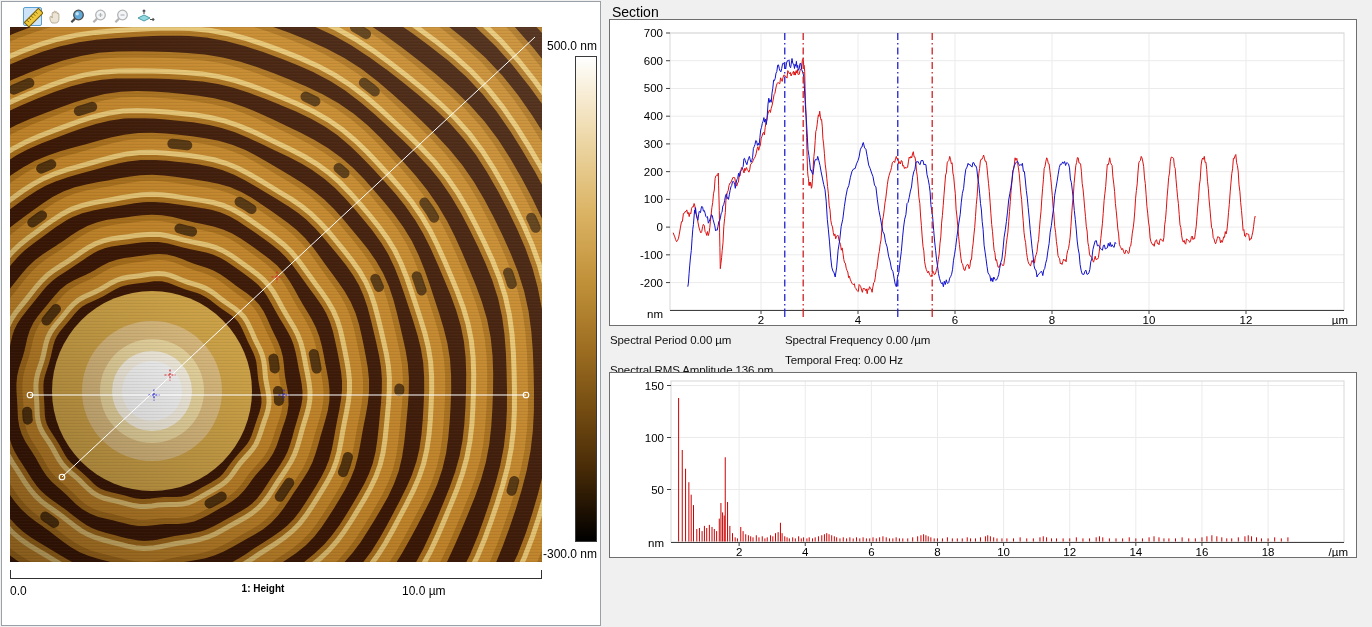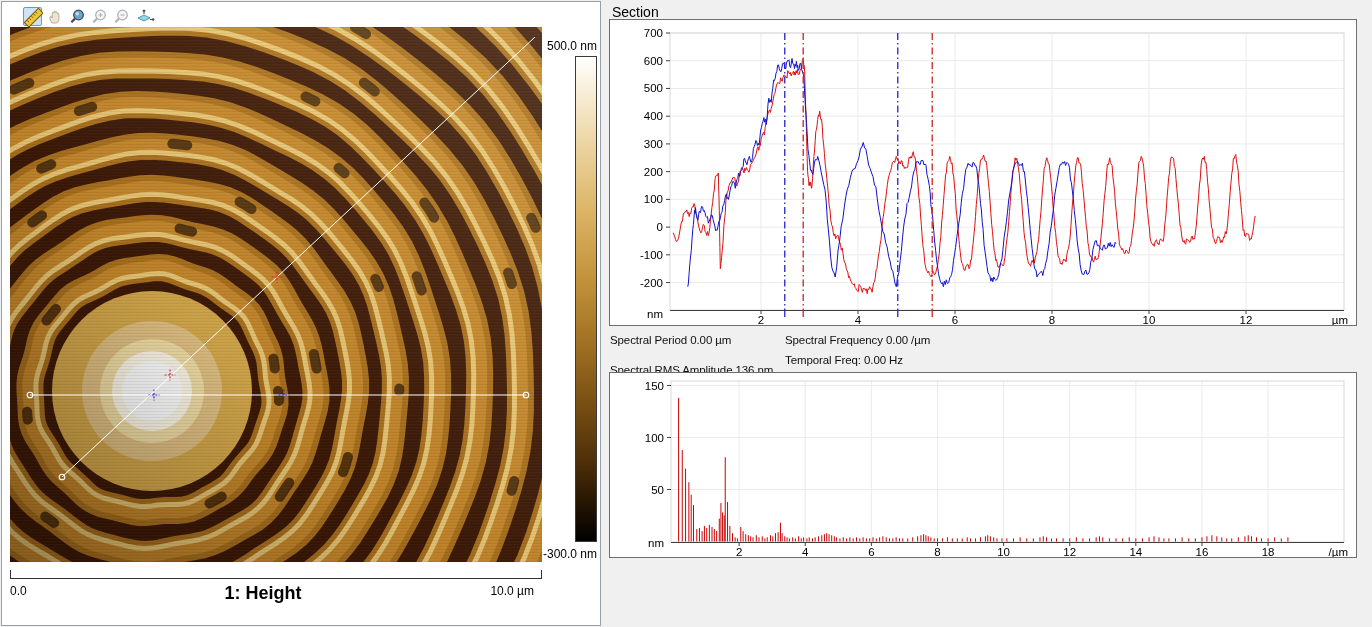--- a/index.html
+++ b/index.html
@@ -10,21 +10,21 @@
   .tbtn.selected{background:#cde3f7;border-color:#5a9fd4;}
   .tbtn svg{position:absolute;left:0px;top:0px;}
   #afm-image{left:8px;top:25px;width:532px;height:535px;background:#2e1a06;overflow:hidden;}
   #afm-image svg,#afm-image .layer{position:absolute;left:0;top:0;width:532px;height:535px;}
   #lighting{background:linear-gradient(45deg, rgba(10,4,0,0.34) 0%, rgba(10,4,0,0.05) 40%, rgba(255,240,190,0.08) 72%, rgba(255,246,214,0.14) 100%);pointer-events:none;}
   #scanlines{background:repeating-linear-gradient(180deg, rgba(0,0,0,0.06) 0px, rgba(0,0,0,0.06) 1px, rgba(255,255,255,0.02) 1px, rgba(255,255,255,0.02) 2px, rgba(0,0,0,0) 2px, rgba(0,0,0,0) 3px);pointer-events:none;}
   #colorbar{left:573px;top:54px;width:20px;height:484px;border:1px solid #3a3a3a;background:linear-gradient(180deg,#ffffff 0%,#f8eed8 7%,#ecd5a2 18%,#dbb465 32%,#c2923a 46%,#9e6f22 60%,#744c12 73%,#482b07 85%,#1d1002 94%,#000000 100%);}
   .cb-label{position:absolute;width:140px;text-align:right;font-size:12px;color:#000;}
   #ruler-bracket{left:8px;top:568px;width:532px;height:10px;}
   .ax-label{position:absolute;font-size:12px;color:#000;}
-  #height-title{left:8px;top:581px;width:506px;text-align:center;font-size:18px;font-weight:bold;color:#000;}
+  #height-title{left:8px;top:581px;width:506px;text-align:center;font-size:10px;font-weight:bold;color:#000;}
   #section-title{left:612px;top:4px;font-size:14px;color:#000;}
   .chart-box{background:#ffffff;border:1px solid #6e6e6e;}
   #chart1{left:609px;top:19px;width:746px;height:305px;}
   #chart2{left:609px;top:372px;width:746px;height:184px;}
   .stat{position:absolute;font-size:11.5px;color:#101010;white-space:pre;letter-spacing:-0.1px;}
   svg text{font-family:"Liberation Sans",sans-serif;}
 </style>
 </head>
 <body>
 
@@ -154,21 +154,21 @@
 
     <div id="colorbar" class="abs"></div>
     <div class="cb-label" style="left:455px;top:37px;">500.0 nm</div>
     <div class="cb-label" style="left:455px;top:545px;">-300.0 nm</div>
 
     <svg id="ruler-bracket" class="abs">
       <path d="M0.5 0 L0.5 9 M531.5 0 L531.5 9 M0.5 8.5 L531.5 8.5" stroke="#303030" stroke-width="1" fill="none"></path>
     </svg>
     <div class="ax-label" style="left:8px;top:582px;">0.0</div>
     <div id="height-title" class="abs">1: Height</div>
-    <div class="ax-label" style="left:392px;top:582px;width:140px;text-align:right;">10.0 µm</div>
+    <div class="ax-label" style="left:400px;top:582px;width:140px;text-align:left;">10.0 µm</div>
   </div>
 
   <div id="section-title" class="abs">Section</div>
 
   <div id="chart1" class="chart-box abs">
     <svg id="profile-svg" width="746" height="305">
         <line x1="60" y1="13" x2="734" y2="13" stroke="#ebebeb" stroke-width="1"></line>
         <line x1="60" y1="40.730000000000004" x2="734" y2="40.730000000000004" stroke="#ebebeb" stroke-width="1"></line>
         <line x1="60" y1="68.46000000000001" x2="734" y2="68.46000000000001" stroke="#ebebeb" stroke-width="1"></line>
         <line x1="60" y1="96.19" x2="734" y2="96.19" stroke="#ebebeb" stroke-width="1"></line>

